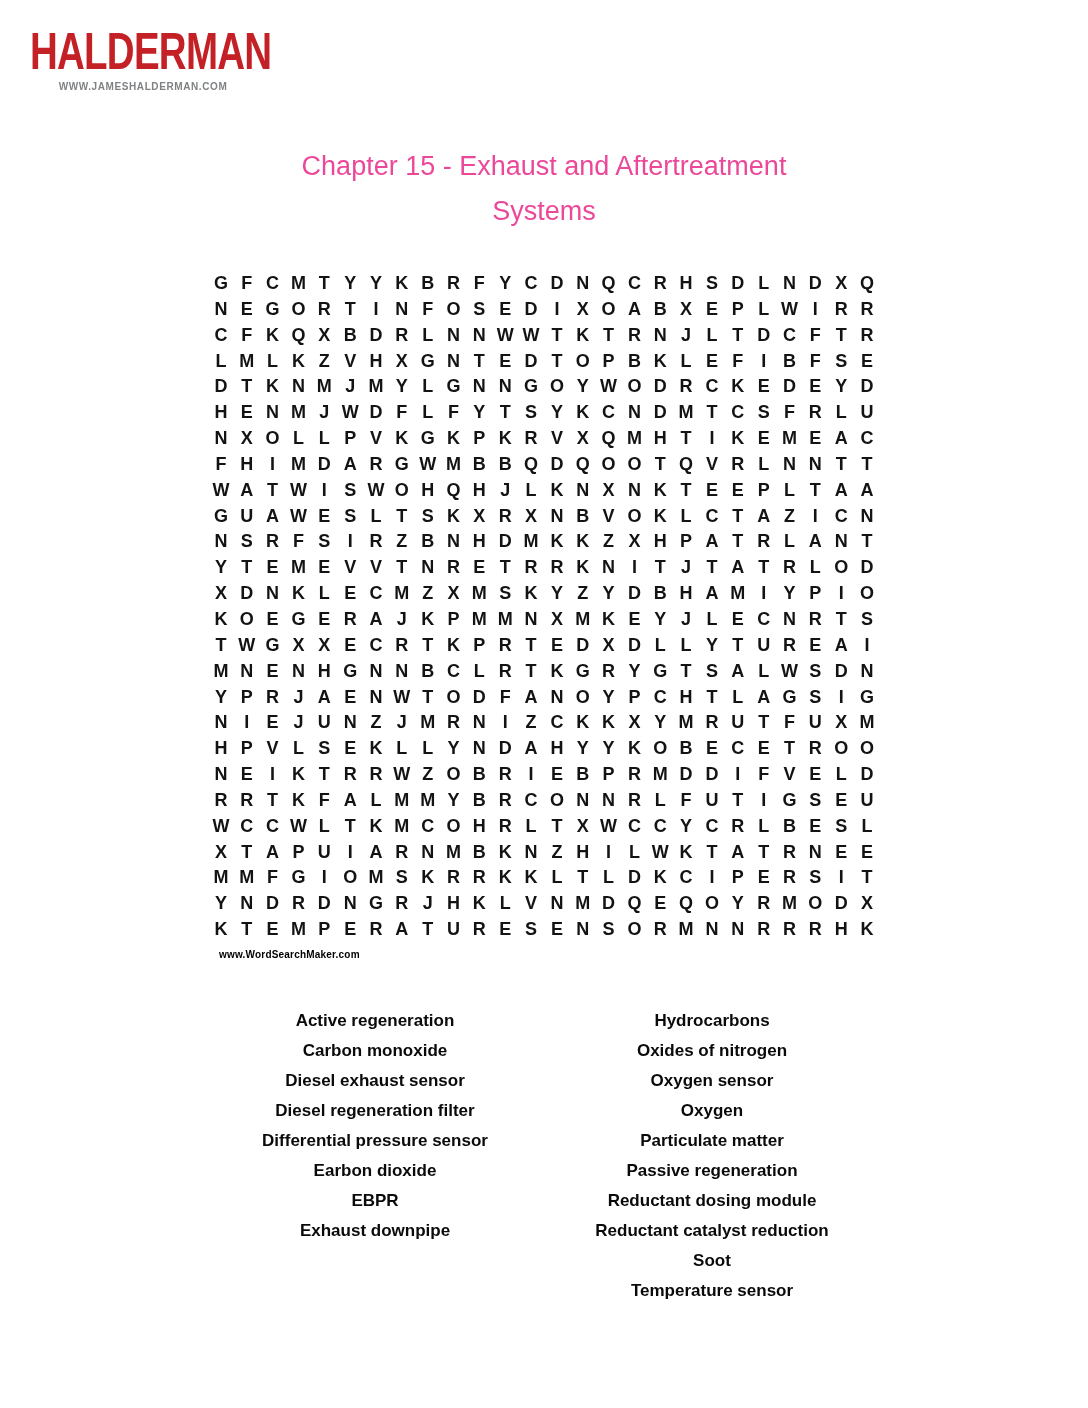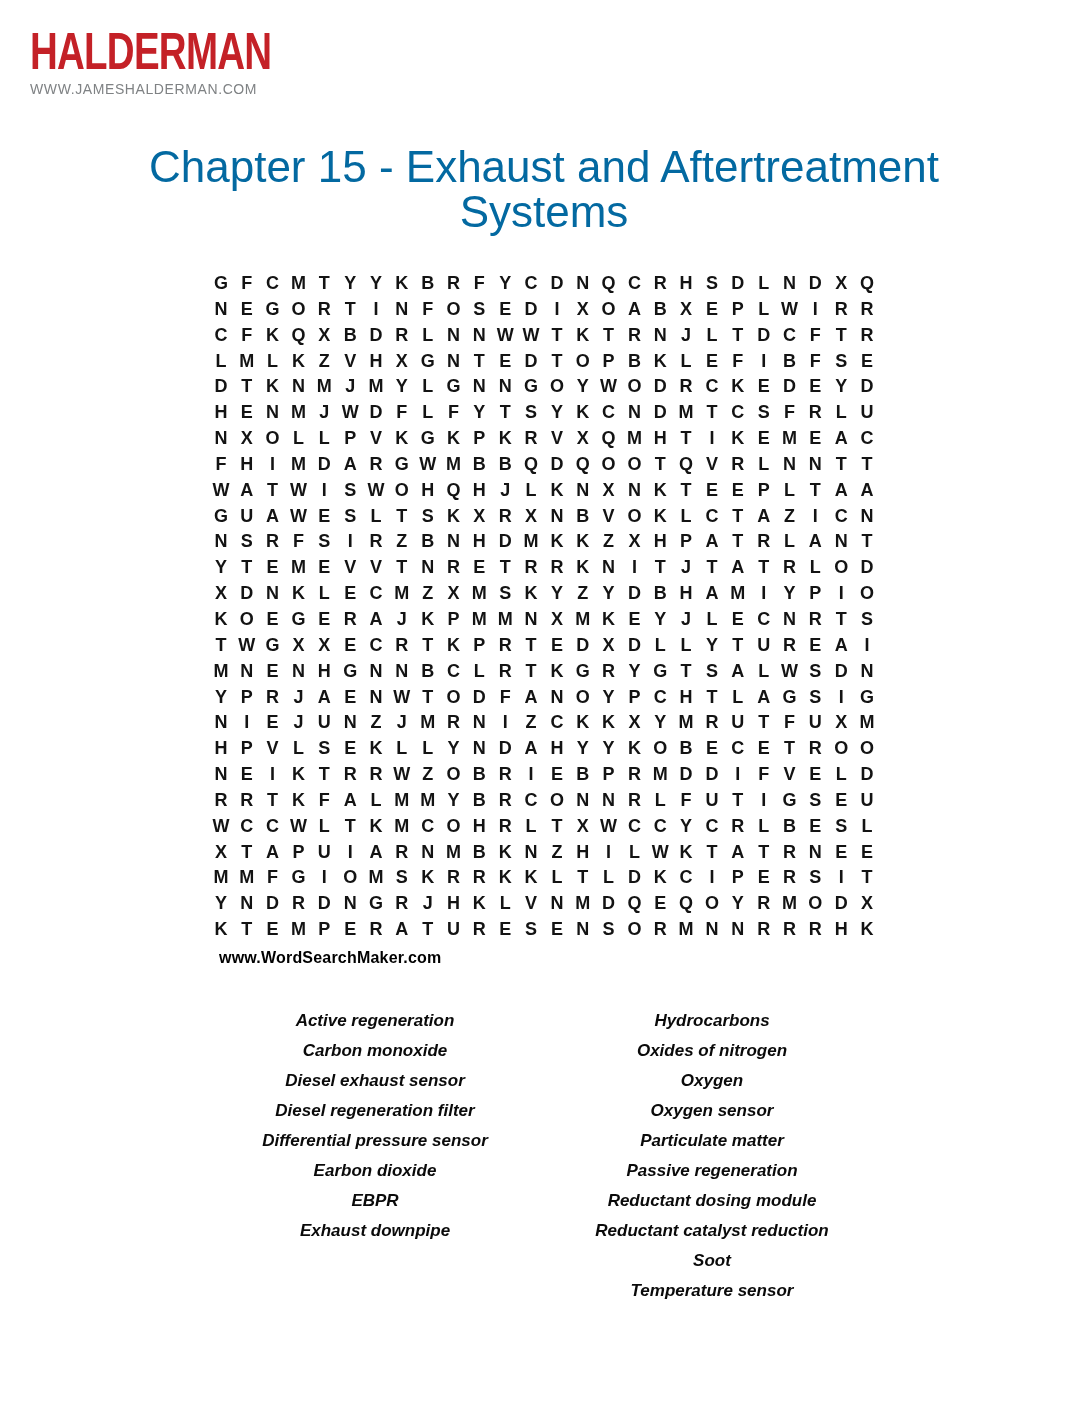--- a/index.html
+++ b/index.html
@@ -19,58 +19,58 @@
     font-size: 52px;
     font-weight: bold;
     line-height: 1.05;
     white-space: nowrap;
     letter-spacing: -1px;
     transform: scaleX(0.74);
     transform-origin: left top;
   }
   .brand-url {
     margin-top: 2px;
-    font-size: 14px;
-    font-weight: normal;
+    font-size: 10px;
+    font-weight: bold;
     letter-spacing: 0.6px;
-    text-align: right;
+    text-align: center;
     white-space: nowrap;
   }
 
   
   .title {
     position: absolute;
     top: 144px;
     left: 0;
     right: 0;
     text-align: center;
-    font-size: 44px;
+    font-size: 27px;
     line-height: 45px;
-    color: #0369a1;
+    color: #ec4899;
     font-weight: normal;
   }
 
   
   .grid { position: absolute; left: 208px; top: 271px; width: 672px; }
   .grid-row { display: flex; height: 25.85px; }
   .grid-cell {
     flex: 1 1 0;
     text-align: center;
     font-size: 18px;
     font-weight: bold;
     line-height: 25.85px;
     color: #131313;
   }
 
   
   .credit {
     position: absolute;
     left: 219px;
     top: 949px;
-    font-size: 16px;
+    font-size: 10px;
     font-weight: bold;
     color: #000;
     letter-spacing: 0.2px;
   }
 
   
   .word-col {
     position: absolute;
     top: 1006px;
     width: 340px;
@@ -78,21 +78,20 @@
   }
   .word-col-left { left: 205px; }
   .word-col-right { left: 542px; }
   .word-item {
     height: 30px;
     line-height: 30px;
     font-size: 17px;
     font-weight: bold;
     color: #0a0a0a;
     white-space: nowrap;
-    font-style: italic;
   }
 </style>
 </head>
 <body>
 
 <div class="page">
 
   <div class="logo">
     <div class="brand" style="color: rgb(196, 33, 39);">HALDERMAN</div>
     <div class="brand-url" style="color: rgb(127, 130, 132);">WWW.JAMESHALDERMAN.COM</div>
@@ -842,22 +841,22 @@
       <div class="word-item">Diesel exhaust sensor</div>
       <div class="word-item">Diesel regeneration filter</div>
       <div class="word-item">Differential pressure sensor</div>
       <div class="word-item">Earbon dioxide</div>
       <div class="word-item">EBPR</div>
       <div class="word-item">Exhaust downpipe</div>
     </div>
   <div class="word-col word-col-right">
       <div class="word-item">Hydrocarbons</div>
       <div class="word-item">Oxides of nitrogen</div>
+      <div class="word-item">Oxygen sensor</div>
       <div class="word-item">Oxygen</div>
-      <div class="word-item">Oxygen sensor</div>
       <div class="word-item">Particulate matter</div>
       <div class="word-item">Passive regeneration</div>
       <div class="word-item">Reductant dosing module</div>
       <div class="word-item">Reductant catalyst reduction</div>
       <div class="word-item">Soot</div>
       <div class="word-item">Temperature sensor</div>
     </div>
 
 </div>
 

